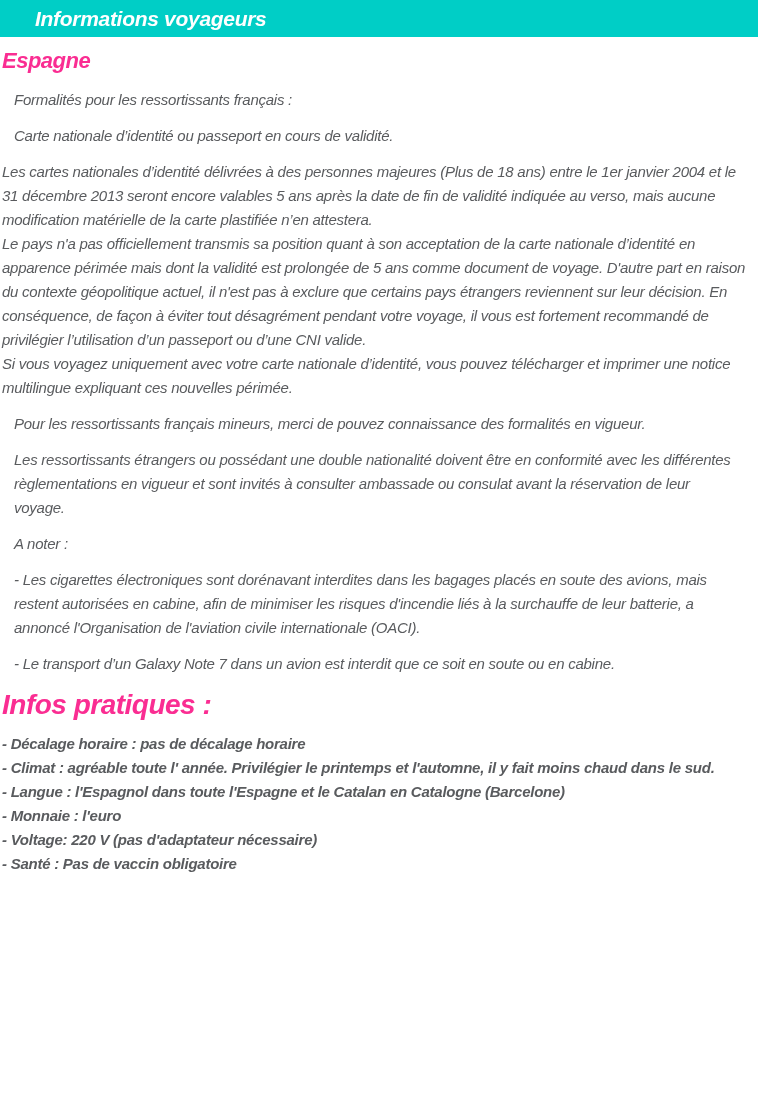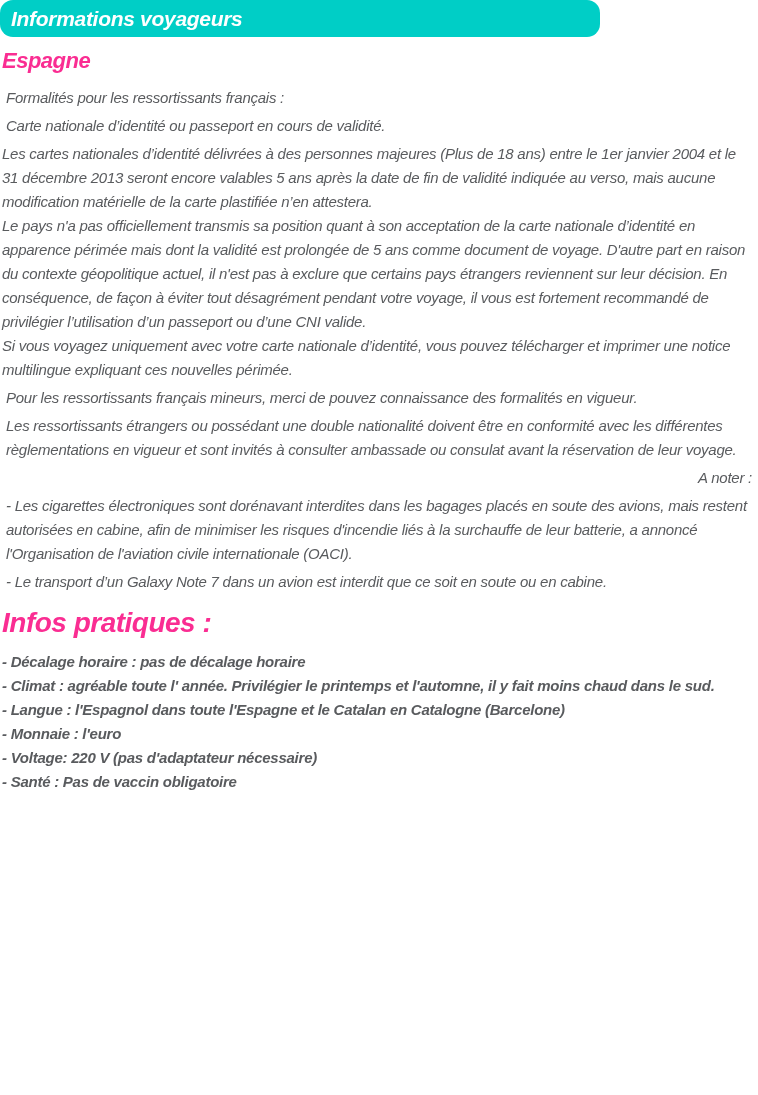--- a/index.html
+++ b/index.html
@@ -13,24 +13,23 @@
     font-family: "Liberation Sans", sans-serif;
     -webkit-font-smoothing: antialiased;
   }
 
   
   .app-header {
     background: #00cec6;
     height: 37px;
     display: flex;
     align-items: center;
-    padding-left: 11px;
+    padding-left: 35px;
     box-sizing: border-box;
-    width: 600px;
-    border-radius: 13px;
+    width: 758px;
   }
   .app-header .title {
     color: #ffffff;
     font-size: 21px;
     font-weight: 700;
     font-style: italic;
     letter-spacing: -0.3px;
     white-space: nowrap;
   }
 
@@ -57,28 +56,28 @@
   h2.practical-heading {
     color: #fa2d92;
     font-size: 28px;
     line-height: 30px;
     font-weight: 700;
     font-style: italic;
     letter-spacing: -0.5px;
     margin: 14px 0 12px 0;
   }
 
-  .content p { margin: 4px; }
+  .content p { margin: 12px; }
 
   .p-intro     { margin-bottom: 24px; }
   .p-id        { margin-bottom: 24px; }
   .cni-block p { margin: 0; }
   .p-minors    { margin-top: 56px; }
   .p-foreign   { margin-top: 40px; }
-  .p-note      { margin-top: 56px; text-align: right; }
+  .p-note      { margin-top: 56px; }
   .p-cig       { margin-top: 28px; }
   .p-galaxy    { margin-top: 84px; }
 
   .practical-list p { margin: 0; font-weight: bold; }
 </style>
 </head>
 <body>
 
 <header class="app-header">
   <span class="title">Informations voyageurs</span>

